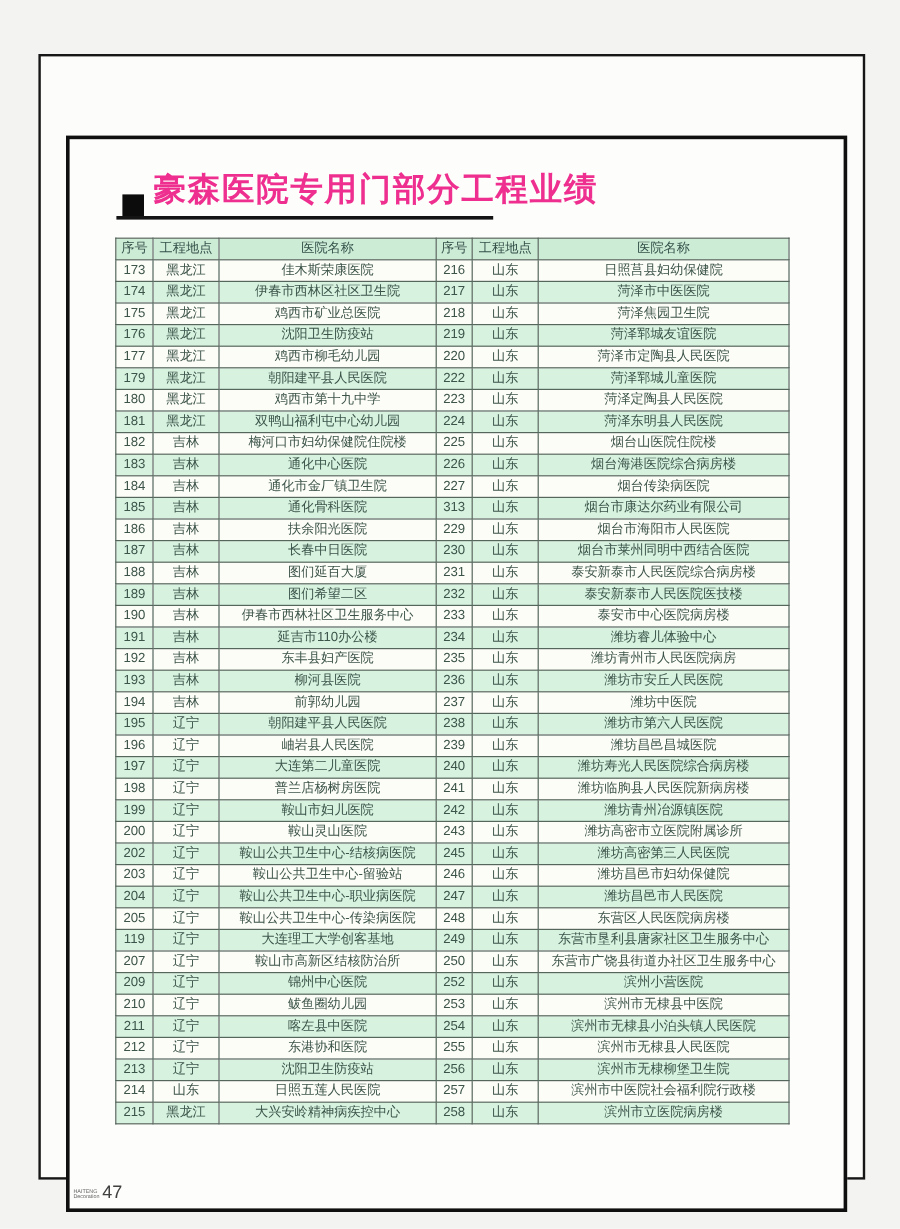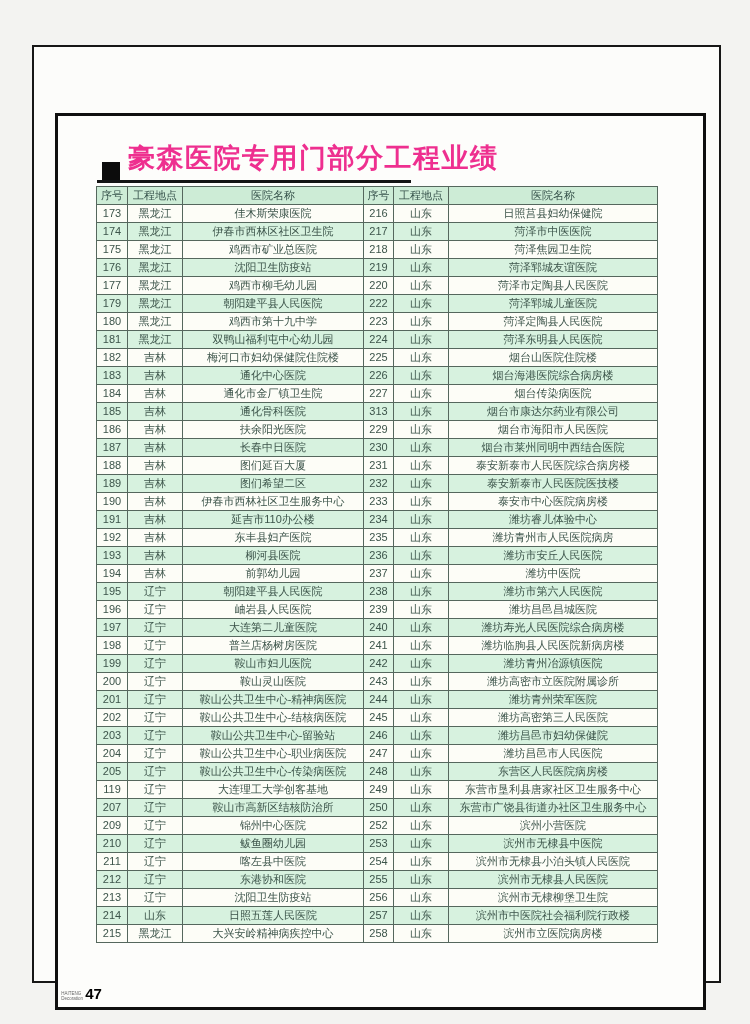--- a/index.html
+++ b/index.html
@@ -22,21 +22,21 @@
   }
   .page-title{
     position:absolute;left:70px;top:24px;
     font-size:27px;font-weight:bold;color:#ee2f8f;
     letter-spacing:1.5px;white-space:nowrap;
   }
   .title-underline{
     position:absolute;left:39px;top:64px;width:314px;height:3px;background:#141414;
   }
   table.projects{
-    position:absolute;left:38px;top:70px;width:561px;
+    position:absolute;left:38px;top:82px;width:561px;
     border-collapse:collapse;table-layout:fixed;
     font-size:11px;color:#3c544a;
     border:1.5px solid #2c3a32;
     padding-left:40px;
   }
   table.projects th, table.projects td{
     border:1px solid #55675d;
     height:17px;padding:0 1px;
     text-align:center;vertical-align:middle;
     overflow:hidden;white-space:nowrap;
@@ -54,21 +54,21 @@
   col.c-loc2{width:55px;}
   col.c-name-r{width:209px;}
   .footer{
     position:absolute;left:2px;top:871px;
     display:flex;align-items:flex-end;gap:1px;
   }
   .footer .brand{
     font-size:5px;line-height:5px;color:#666;transform:scale(.9);
   }
   .footer .page-num{
-    font-size:15px;font-weight:bold;color:#000000;line-height:14px;
+    font-size:15px;font-weight:normal;color:#404040;line-height:14px;
   }
 </style>
 </head>
 <body>
 
 <div class="outer-frame">
   <div class="inner-frame">
 
     <div class="title-square"></div>
     <div class="page-title">豪森医院专用门部分工程业绩</div>
@@ -304,28 +304,20 @@
           </tr>
           <tr>
             <td>200</td>
             <td>辽宁</td>
             <td>鞍山灵山医院</td>
             <td>243</td>
             <td>山东</td>
             <td>潍坊高密市立医院附属诊所</td>
           </tr>
           <tr>
-            <td>201</td>
-            <td>辽宁</td>
-            <td>鞍山公共卫生中心-精神病医院</td>
-            <td>244</td>
-            <td>山东</td>
-            <td>潍坊青州荣军医院</td>
-          </tr>
-          <tr>
             <td>202</td>
             <td>辽宁</td>
             <td>鞍山公共卫生中心-结核病医院</td>
             <td>245</td>
             <td>山东</td>
             <td>潍坊高密第三人民医院</td>
           </tr>
           <tr>
             <td>203</td>
             <td>辽宁</td>

